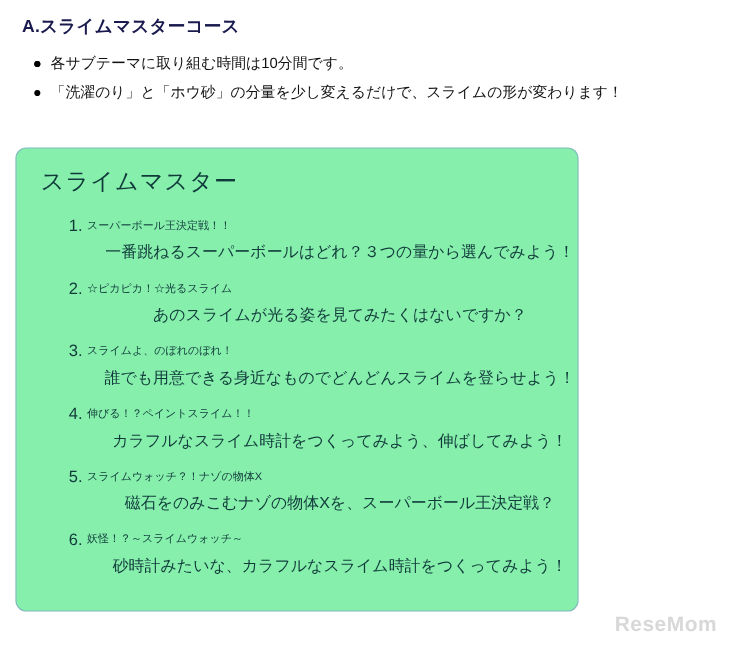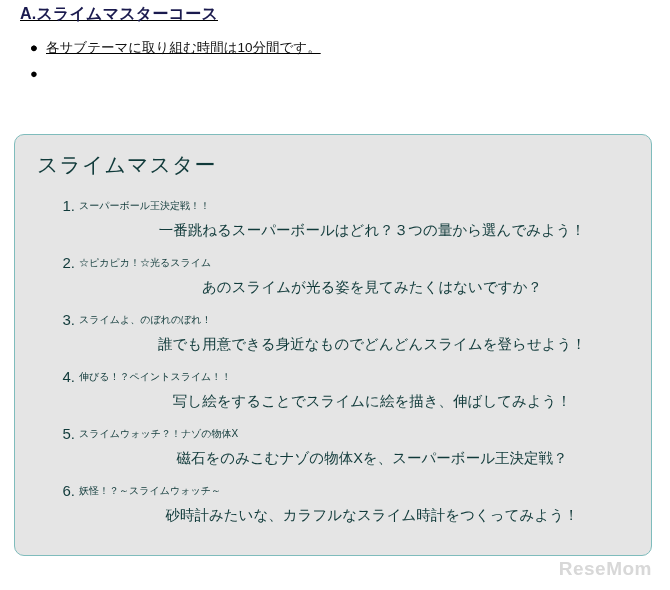--- a/index.html
+++ b/index.html
@@ -13,22 +13,21 @@
     font-family: "Liberation Sans", sans-serif;
     color: #000000;
     position: relative;
     overflow: hidden;
   }
   .page {
     position: relative;
     width: 670px;
     height: 590px;
     box-sizing: border-box;
-    padding: 4px 18px 0 18px;
-    text-decoration: underline;
+    padding: 14px 18px 0 18px;
   }
   .heading {
     font-size: 16px;
     font-weight: bold;
     color: #1a1a4e;
     letter-spacing: 0.2px;
     margin: 0 0 4px 2px;
   }
   .intro {
     list-style: none;
@@ -47,24 +46,24 @@
     left: -16px;
     top: 0;
     font-size: 13px;
     line-height: 26px;
     color: #000000;
   }
   .panel {
     position: absolute;
     left: 14px;
     top: 134px;
-    width: 638px;
+    width: 512px;
     height: 422px;
     box-sizing: border-box;
-    background: #e5e5e5;
+    background: #86efac;
     border: 1px solid #7fbcbc;
     border-radius: 10px;
   }
   .panel-title {
     font-size: 21px;
     color: #103a3a;
     margin: 16px 0 0 22px;
     letter-spacing: 1px;
   }
   .items {
@@ -124,20 +123,21 @@
   <ul class="intro">
     <li>
       <span class="bullet">●</span>
     </li>
     <li>
       <span class="bullet">●</span>
       <span>各サブテーマに取り組む時間は10分間です。</span>
     </li>
     <li>
       <span class="bullet">●</span>
+      <span>「洗濯のり」と「ホウ砂」の分量を少し変えるだけで、スライムの形が変わります！</span>
     </li>
   </ul>
 
   <div class="panel">
     <div class="panel-title">スライムマスター</div>
 
     <ol class="items">
       <li>
         <span class="num">1.</span>
         <div class="title">スーパーボール王決定戦！！</div>
@@ -149,21 +149,21 @@
         <div class="desc">あのスライムが光る姿を見てみたくはないですか？</div>
       </li>
       <li>
         <span class="num">3.</span>
         <div class="title">スライムよ、のぼれのぼれ！</div>
         <div class="desc">誰でも用意できる身近なものでどんどんスライムを登らせよう！</div>
       </li>
       <li>
         <span class="num">4.</span>
         <div class="title">伸びる！？ペイントスライム！！</div>
-        <div class="desc">写し絵をすることでスライムに絵を描き、伸ばしてみよう！</div>
+        <div class="desc">カラフルなスライム時計をつくってみよう、伸ばしてみよう！</div>
       </li>
       <li>
         <span class="num">5.</span>
         <div class="title">スライムウォッチ？！ナゾの物体X</div>
         <div class="desc">磁石をのみこむナゾの物体Xを、スーパーボール王決定戦？</div>
       </li>
       <li>
         <span class="num">6.</span>
         <div class="title">妖怪！？～スライムウォッチ～</div>
         <div class="desc">砂時計みたいな、カラフルなスライム時計をつくってみよう！</div>

